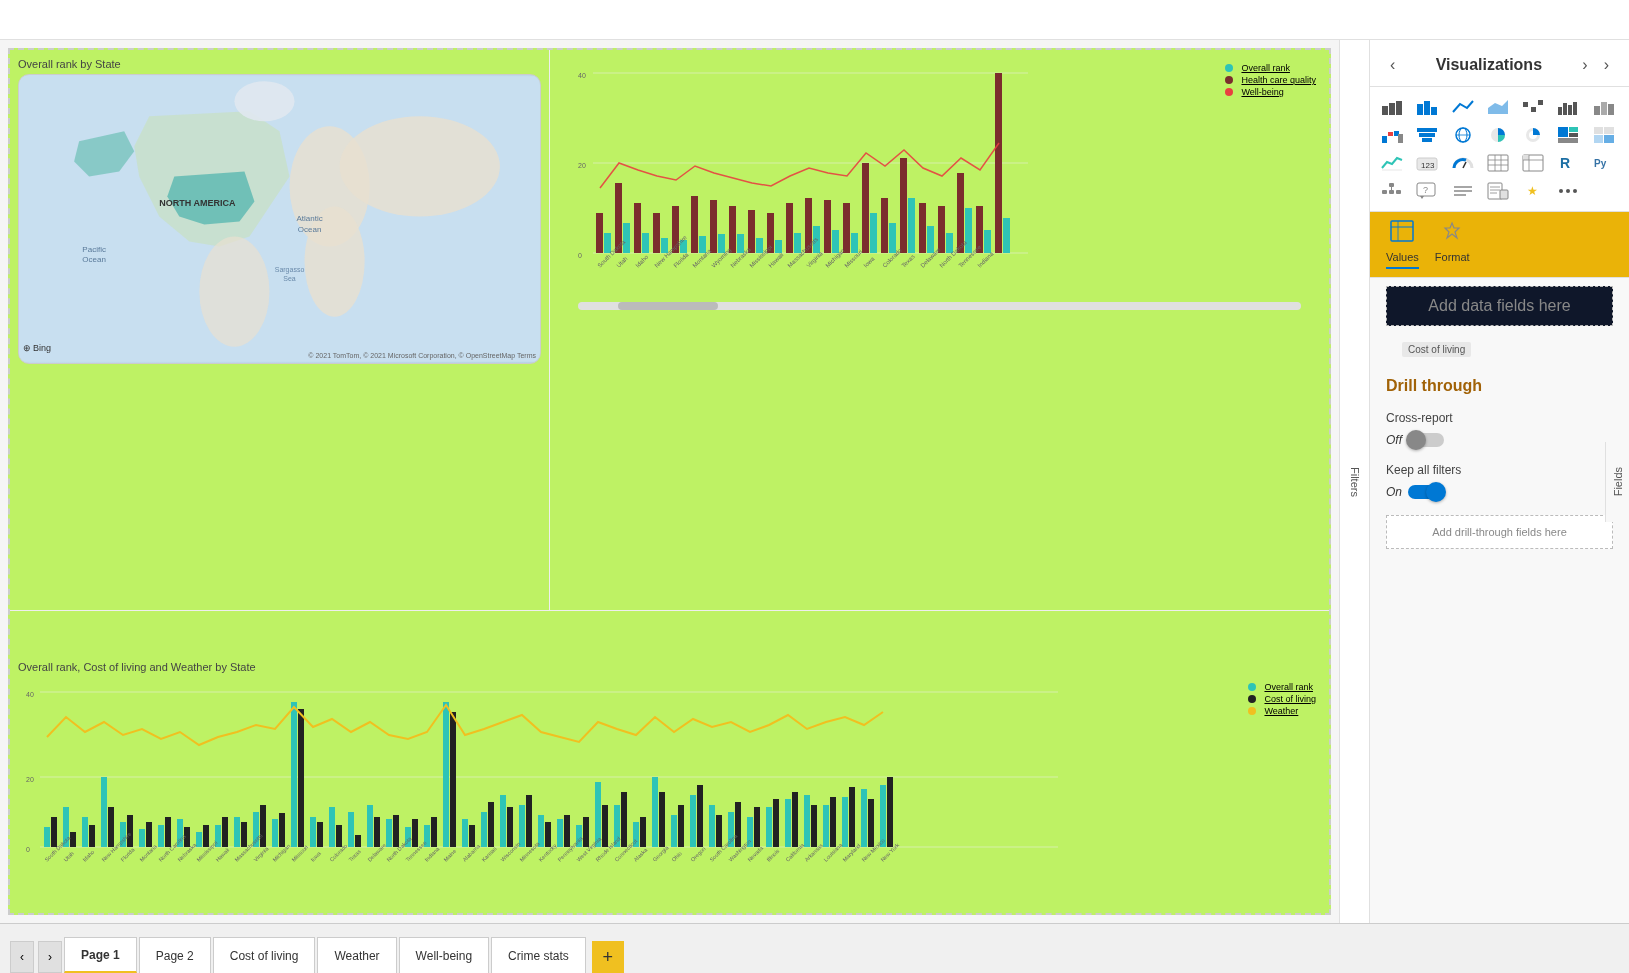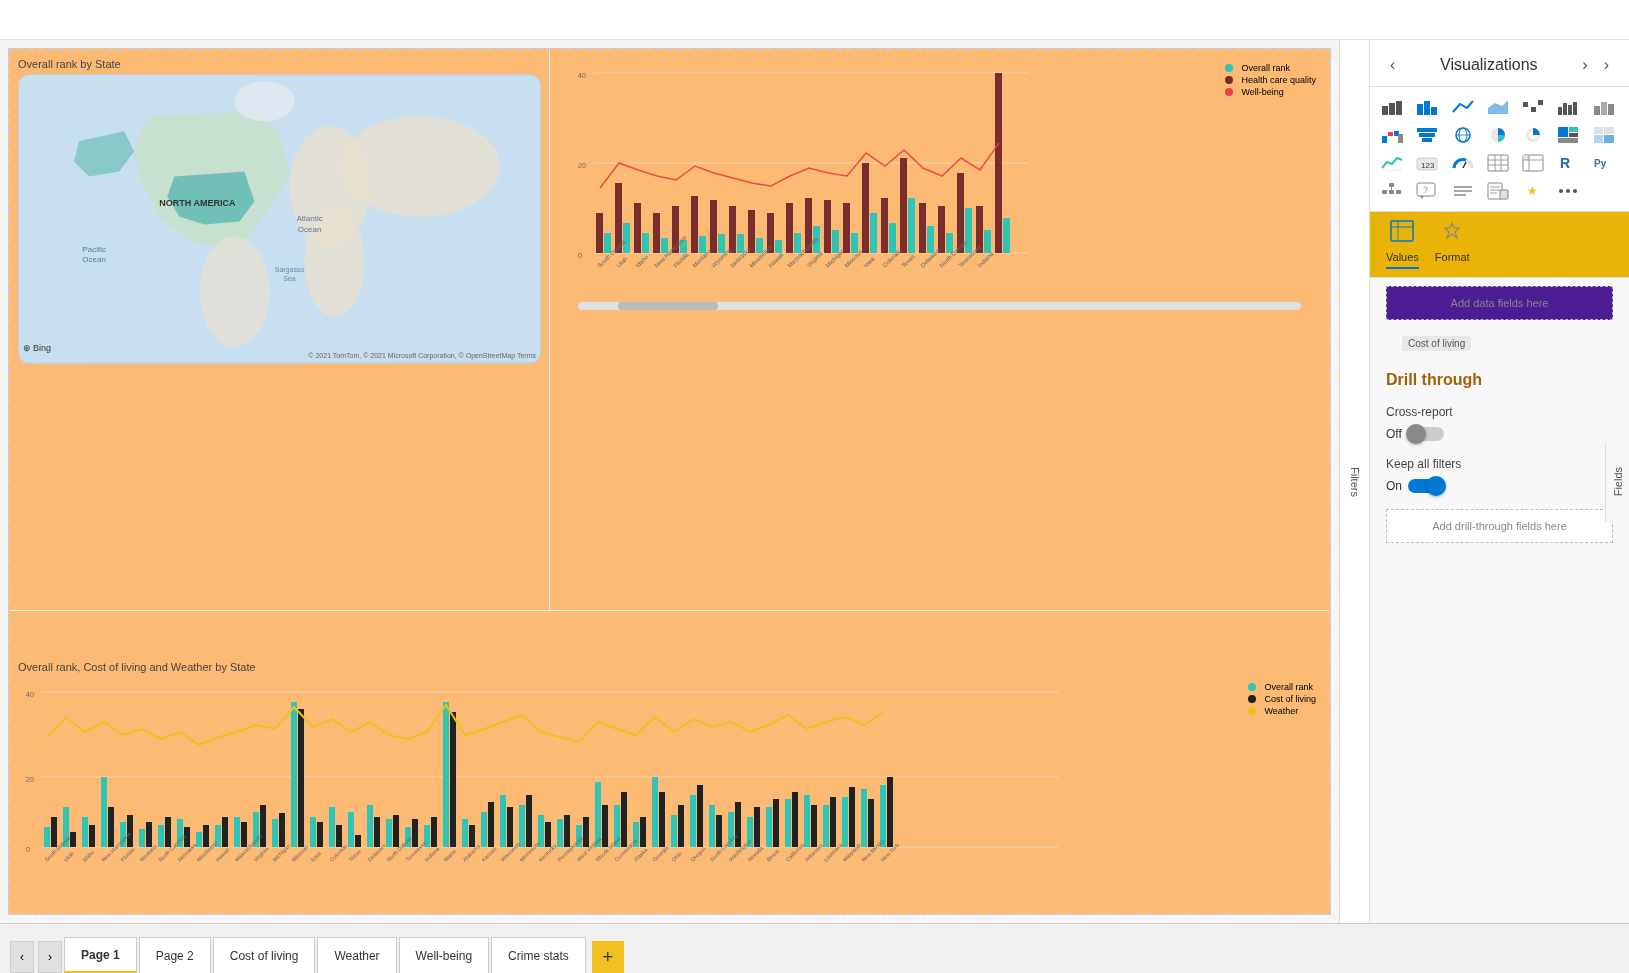--- a/index.html
+++ b/index.html
@@ -8,80 +8,80 @@
     
     .top-bar { height: 40px; background: #fff; border-bottom: 1px solid #e0e0e0; display: flex; align-items: center; padding: 0 8px; }
 
     
     .main-area { display: flex; flex: 1; overflow: hidden; }
 
     
     .canvas { flex: 1; background: #f5f5f5; display: flex; flex-direction: column; overflow: hidden; }
 
     
-    .canvas-inner { flex: 1; border: 2px dashed #ccc; margin: 8px; background: #fdba74; overflow: hidden; display: flex; flex-direction: column; position: relative; }
+    .canvas-inner { flex: 1; border: 2px dashed #ccc; margin: 8px; background: #bef264; overflow: hidden; display: flex; flex-direction: column; position: relative; }
 
     
     .charts-row-top { display: flex; flex: 1; border-bottom: 1px solid #eee; }
 
     
     .map-container { width: 540px; padding: 8px; border-right: 1px solid #eee; position: relative; }
     .chart-title { font-size: 11px; color: #444; margin-bottom: 4px; }
     .map-visual { width: 100%; height: 290px; background: linear-gradient(135deg, #c8dff0 0%, #b8d4e8 100%); border: 1px solid #ccc; position: relative; overflow: hidden; border-radius: 11px; }
     .map-bing-logo { position: absolute; bottom: 10px; left: 4px; font-size: 9px; color: #333; }
     .map-copyright { position: absolute; bottom: 4px; right: 4px; font-size: 7px; color: #666; }
 
     
     .right-chart { flex: 1; padding: 8px; }
     .chart-area { width: 100%; height: 290px; position: relative; overflow: hidden; }
     .chart-legend { display: flex; flex-direction: column; gap: 2px; position: absolute; top: 5px; right: 5px; font-size: 9px; }
-    .legend-item { display: flex; align-items: center; gap: 8px; }
+    .legend-item { display: flex; align-items: center; gap: 8px; text-decoration: underline; }
     .legend-dot { width: 8px; height: 8px; border-radius: 50%; }
 
     
     .charts-row-bottom { height: 260px; padding: 8px; position: relative; margin-top: 42px; }
     .bottom-chart-area { width: 100%; height: 220px; position: relative; overflow: hidden; }
 
     
     .bottom-legend { display: flex; flex-direction: column; gap: 2px; position: absolute; top: 5px; right: 5px; font-size: 9px; }
 
     
     .filters-toggle { width: 30px; background: #fff; display: flex; align-items: center; justify-content: center; border-left: 1px solid #e0e0e0; cursor: pointer; writing-mode: vertical-rl; font-size: 11px; color: #555; padding: 10px 0; }
 
     
     .right-panel { width: 260px; background: #f8f8f8; border-left: 1px solid #e0e0e0; display: flex; flex-direction: column; }
 
     
     .panel-header { display: flex; align-items: center; justify-content: space-between; padding: 12px 16px 8px; background: #fff; border-bottom: 1px solid #e0e0e0; }
-    .panel-title { font-size: 16px; font-weight: 400; color: #333; }
+    .panel-title { font-size: 16px; font-weight: 700; color: #333; }
     .panel-nav-icons { display: flex; gap: 8px; align-items: center; }
 
     
     .viz-grid { padding: 8px; display: grid; grid-template-columns: repeat(7, 1fr); gap: 4px; background: #fff; border-bottom: 1px solid #e0e0e0; }
     .viz-icon { width: 28px; height: 24px; display: flex; align-items: center; justify-content: center; font-size: 14px; cursor: pointer; border: 1px solid transparent; border-radius: 2px; }
 
     
     .format-tabs { display: flex; gap: 16px; padding: 8px 16px; background: #eab308; border-bottom: 1px solid #e0e0e0; }
     .format-tab { display: flex; flex-direction: column; align-items: center; gap: 4px; cursor: pointer; padding-bottom: 4px; }
     .format-tab.active { border-bottom: 2px solid #0078d4; }
     .format-tab-icon { font-size: 20px; color: #555; }
     .format-tab-label { font-size: 11px; color: #333; }
 
     
-    .add-data-box { border: 1px dashed #bbb; padding: 10px; text-align: center; font-size: 11px; color: #888; margin: 8px 16px; background: #4c1d95; }
+    .add-data-box { border: 1px dashed #bbb; padding: 10px; text-align: center; font-size: 16px; color: #888; margin: 8px 16px; background: #0f172a; }
 
     
     .drill-through-header { font-size: 16px; font-weight: 600; padding: 12px 16px 8px; color: #a16207; }
 
     .section-label { font-size: 12px; color: #444; padding: 8px 16px 4px; font-weight: 400; }
 
     
     .toggle-row { display: flex; align-items: center; gap: 8px; padding: 4px 16px 8px; }
     .toggle-label { font-size: 12px; color: #333; }
-    .toggle-switch { display: flex; align-items: center; gap: 6px; }
+    .toggle-switch { display: flex; align-items: center; gap: 6px; font-style: italic; }
     .toggle-track { width: 36px; height: 14px; background: #ccc; border-radius: 7px; position: relative; cursor: pointer; }
     .toggle-track.on { background: #0078d4; }
     .toggle-thumb { width: 20px; height: 20px; background: #888; border-radius: 50%; position: absolute; top: -3px; left: -2px; transition: left 0.2s; box-shadow: 0 1px 3px rgba(0,0,0,0.3); }
     .toggle-track.on .toggle-thumb { left: 18px; background: #0078d4; }
 
     .add-drill-box { border: 1px dashed #bbb; padding: 10px; text-align: center; font-size: 11px; color: #888; margin: 8px 16px; background: #fff; }
 
     
     .tab-bar { height: 50px; background: #f0f0f0; border-top: 1px solid #ccc; display: flex; align-items: flex-end; padding: 0 8px; }
     .tab-nav-btn { width: 24px; height: 32px; background: #e0e0e0; border: 1px solid #ccc; display: flex; align-items: center; justify-content: center; cursor: pointer; font-size: 12px; margin: 0 2px; }

